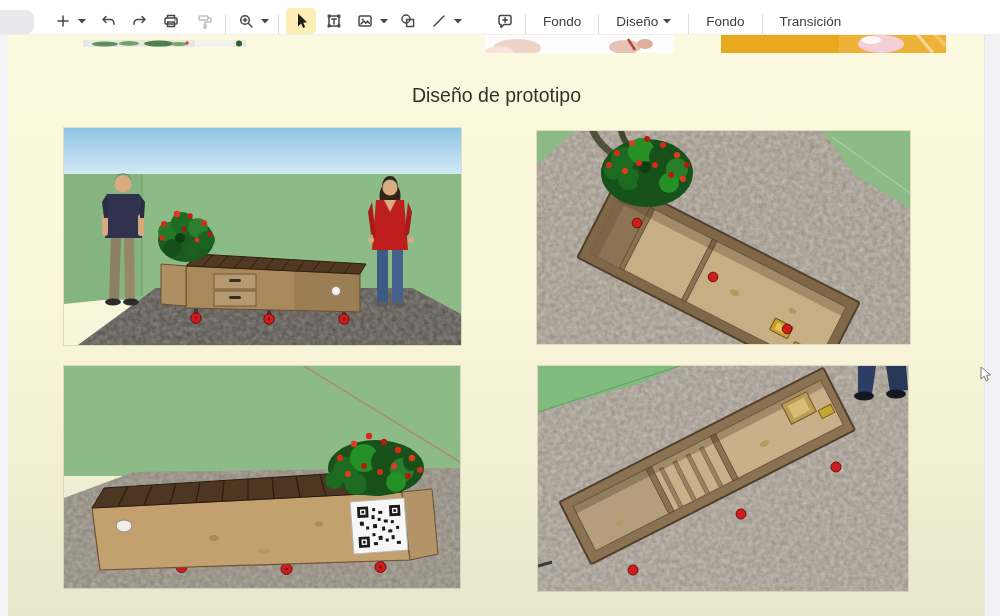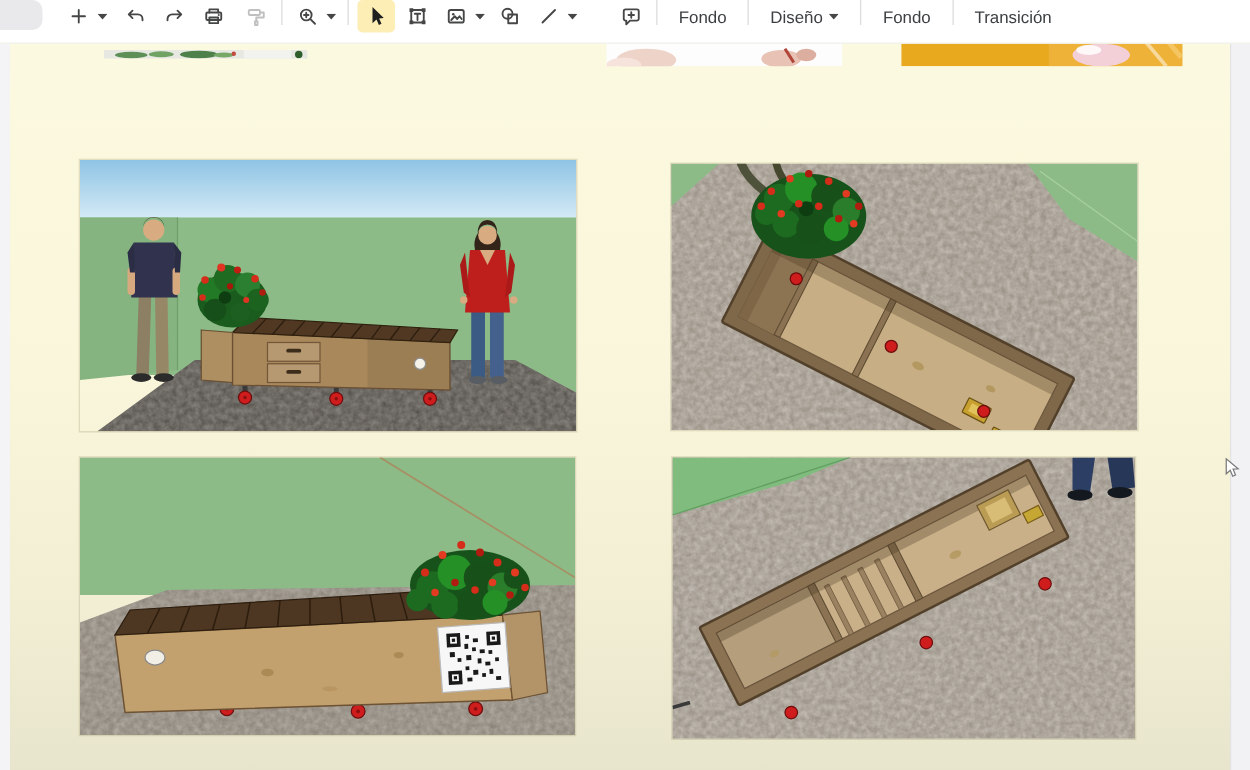--- a/index.html
+++ b/index.html
@@ -4,21 +4,21 @@
 <style>
   html,body{margin:0;padding:0;}
   body{
     width:1000px;height:616px;position:relative;overflow:hidden;
     font-family:"Liberation Sans","DejaVu Sans",sans-serif;
     background:#fff;
   }
   
   .toolbar{
     position:absolute;top:0;left:0;right:0;height:34px;background:#fff;
-    display:flex;align-items:flex-start;z-index:5;border-bottom:1px solid #f0efe9;
+    display:flex;align-items:flex-end;z-index:5;border-bottom:1px solid #f0efe9;
   }
   .tb-stub{width:42px;height:24px;margin-left:-8px;background:#e9e9eb;border-radius:8px;flex:0 0 auto;}
   .tb-btn{width:26px;height:26px;border-radius:4px;display:flex;align-items:center;justify-content:center;flex:0 0 auto;cursor:default;}
   .tb-btn svg{display:block;}
   .tb-btn.active{background:#fdeeb5;}
   .tb-caret{width:12px;height:26px;display:flex;align-items:center;justify-content:center;flex:0 0 auto;}
   .tb-div{width:1px;height:20px;background:#dcdcdc;margin:0 7px;flex:0 0 auto;}
   .tb-text{height:26px;display:flex;align-items:center;padding:0 10px;font-size:13.5px;color:#3c4043;border-radius:4px;flex:0 0 auto;white-space:nowrap;}
   .tb-text .cdown{margin-left:5px;}
   .ic{stroke:#454746;fill:none;stroke-width:1.5;stroke-linecap:round;stroke-linejoin:round;}
@@ -216,20 +216,21 @@
     <svg width="225" height="19" viewBox="0 0 225 19">
       <rect width="225" height="19" fill="#e9a91e"></rect>
       <rect x="118" y="0" width="107" height="19" fill="#eeb239"></rect>
       <ellipse cx="160" cy="10" rx="23" ry="9" fill="#f3cfd8"></ellipse>
         <ellipse cx="150" cy="6" rx="10" ry="4" fill="#ffffff" opacity="0.85"></ellipse>
       <path d="M196 0l16 19" stroke="#ffffff" stroke-width="3" opacity="0.5" fill="none"></path>
       <path d="M214 0l10 12" stroke="#f6c96b" stroke-width="4" opacity="0.8" fill="none"></path>
     </svg>
   </div>
 
+  <div class="slide-title">Diseño de prototipo</div>
 
   <div class="img-frame" style="left:64px;top:94px" aria-label="Render 3D: dos personas junto a una banca de madera con jardinera de flores rojas, cajones y ruedas rojas">
     <svg width="397" height="217" viewBox="0 0 397 217">
       <defs>
           <clipPath id="cF1">
             <polygon points="14,217 92,160 348,160 397,186 397,217"></polygon>
           </clipPath>
         </defs>
       <rect width="397" height="52" fill="url(#skyG)"></rect>
       <rect y="46" width="397" height="126" fill="#8cbb87"></rect>

